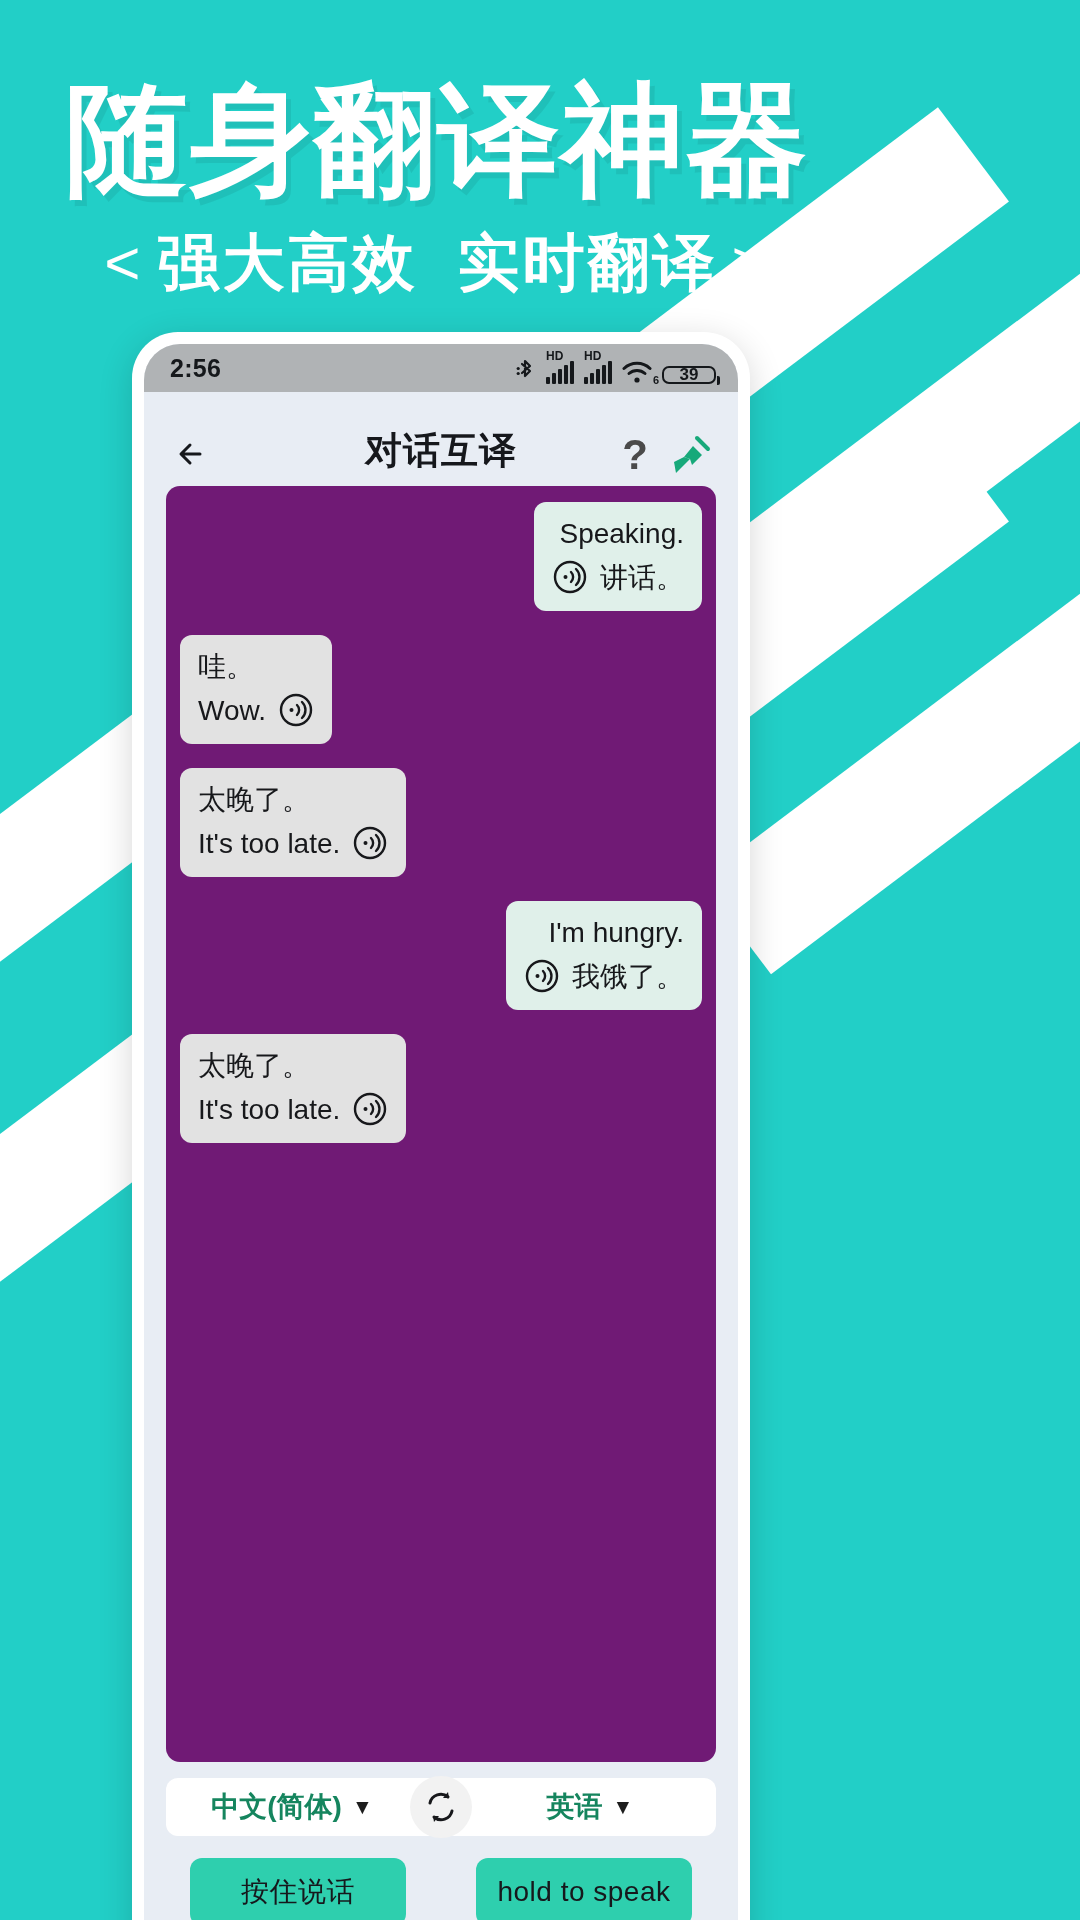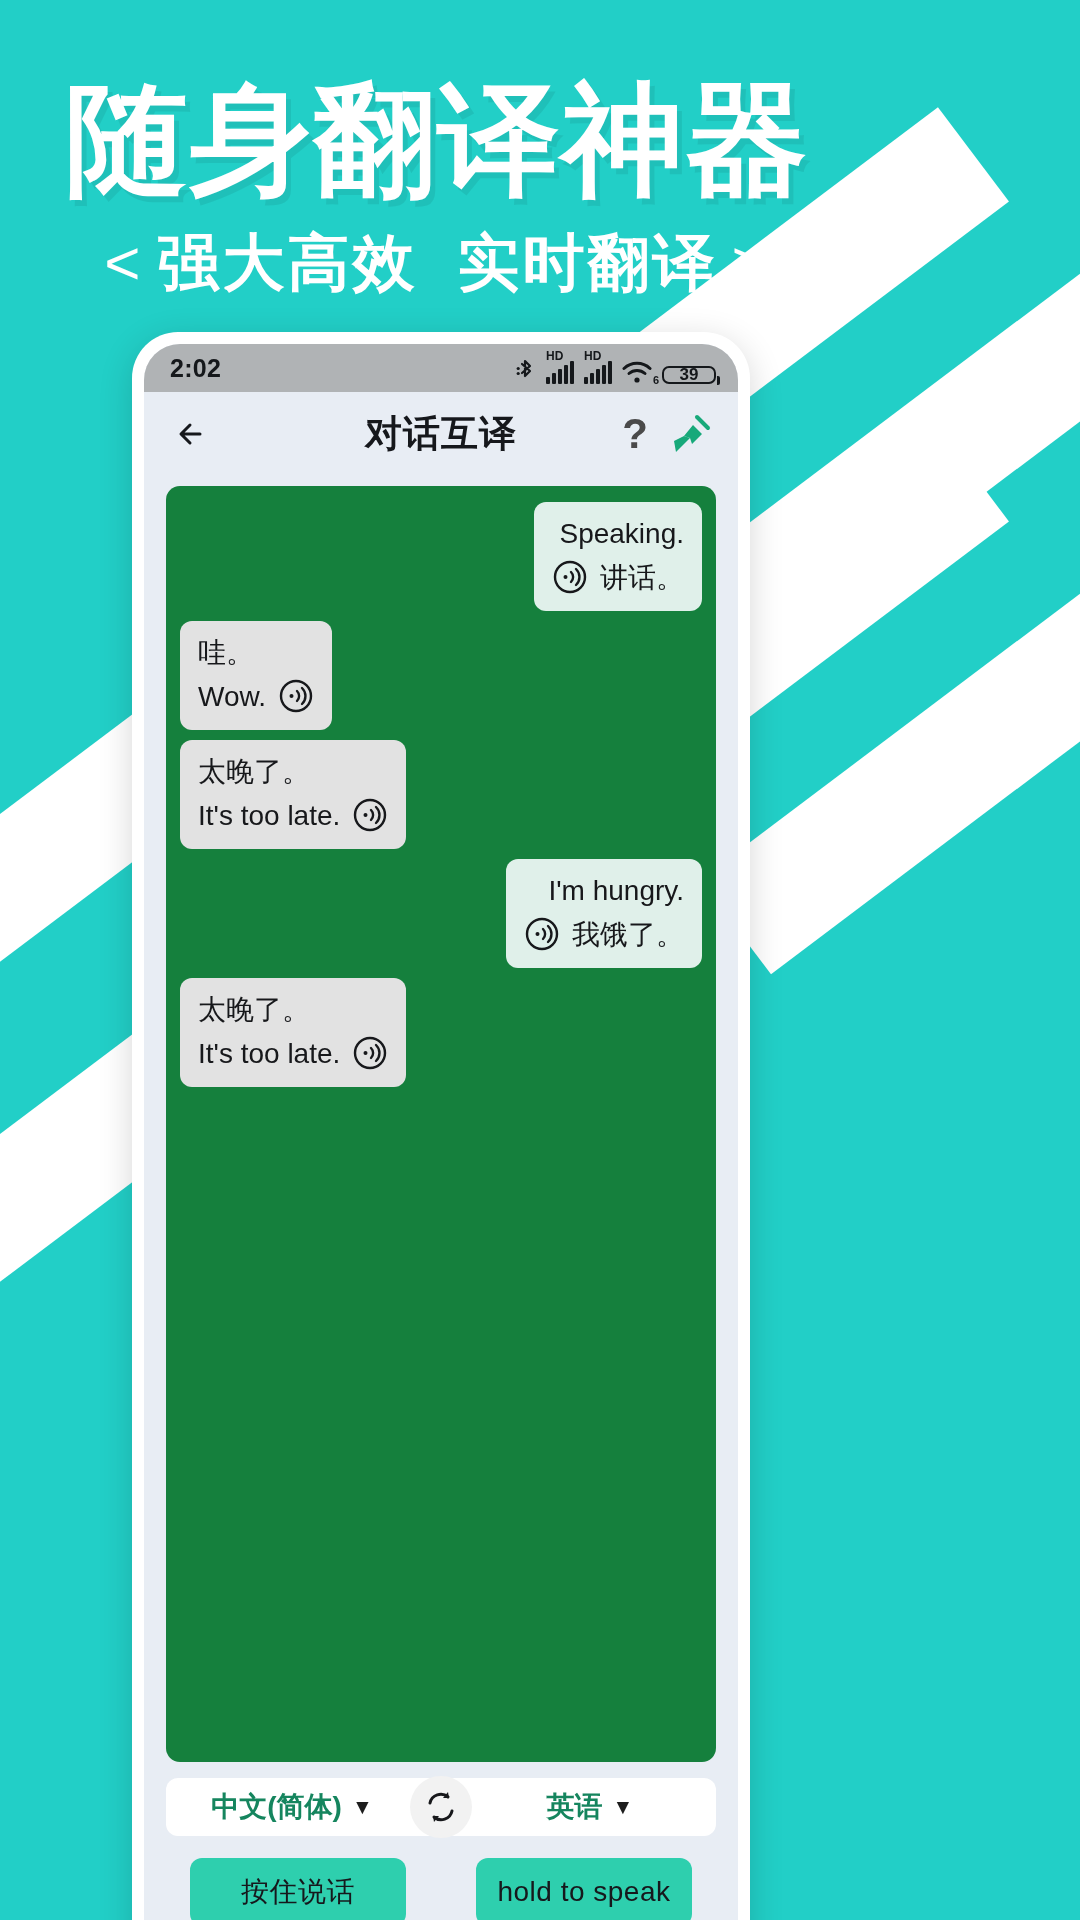--- a/index.html
+++ b/index.html
@@ -75,38 +75,38 @@
     font-size:17px; font-weight:bold; position:relative;
   }
   .batt::after {
     content:""; position:absolute; right:-6px; top:8px;
     width:3px; height:9px; background:#15181b; border-radius:0 2px 2px 0;
   }
 
   
   .appbar {
     flex:0 0 84px; background:#e8edf4;
-    display:flex; align-items:center; padding:0 26px; position:relative;
+    display:flex; align-items:flex-end; padding:0 26px; position:relative;
   }
   .back-arrow { width:44px; height:44px; display:flex; align-items:center; justify-content:center; }
   .appbar-title {
     position:absolute; left:0; right:0; text-align:center;
     font-size:37px; font-weight:bold; color:#16181c; letter-spacing:1px;
     pointer-events:none;
   }
   .appbar-actions { margin-left:auto; display:flex; align-items:center; gap:22px; z-index:2; }
   .help-icon { font-size:42px; font-weight:bold; color:#4a4a4a; line-height:1; }
   .broom-icon { width:42px; height:42px; }
 
   
   .chat-card {
-    margin:10px 22px 0 22px; background:#15803d;
+    margin:10px 22px 0 22px; background:#701a75;
     border-radius:14px; flex:1 1 auto; overflow:hidden;
     padding:16px 14px 16px 14px;
-    display:flex; flex-direction:column; gap:10px;
+    display:flex; flex-direction:column; gap:24px;
   }
   .row { display:flex; }
   .row.left { justify-content:flex-start; }
   .row.right { justify-content:flex-end; }
   .bubble {
     border-radius:12px; padding:14px 18px 16px 18px;
     max-width:74%; display:flex; flex-direction:column; gap:8px;
   }
   .bubble.gray { background:#e2e2e2; }
   .bubble.mint { background:#e0f0ea; }
@@ -155,21 +155,21 @@
   <div class="headline">随身翻译神器</div>
   <div class="subline">
     <span class="chev">&lt;</span><span>强大高效</span><span class="gap"></span><span>实时翻译</span><span class="chev">&gt;</span>
   </div>
 </div>
 
 <div class="phone">
   <div class="screen">
 
     <div class="statusbar">
-      <div class="status-time">2:02</div>
+      <div class="status-time">2:56</div>
       <div class="status-icons">
         <svg class="bt" viewBox="0 0 20 26">
           <path d="M6 6 L14 13 L9 18 L9 3 L14 8 L6 15" fill="none" stroke="#15181b" stroke-width="2.2" stroke-linejoin="round" stroke-linecap="round"></path>
           <circle cx="2.2" cy="10.5" r="1.6" fill="#15181b"></circle>
           <circle cx="2.2" cy="15.5" r="1.6" fill="#15181b"></circle>
         </svg>
         <div class="sig">
           <span class="hd">HD</span>
           <i></i>
             <i></i>

